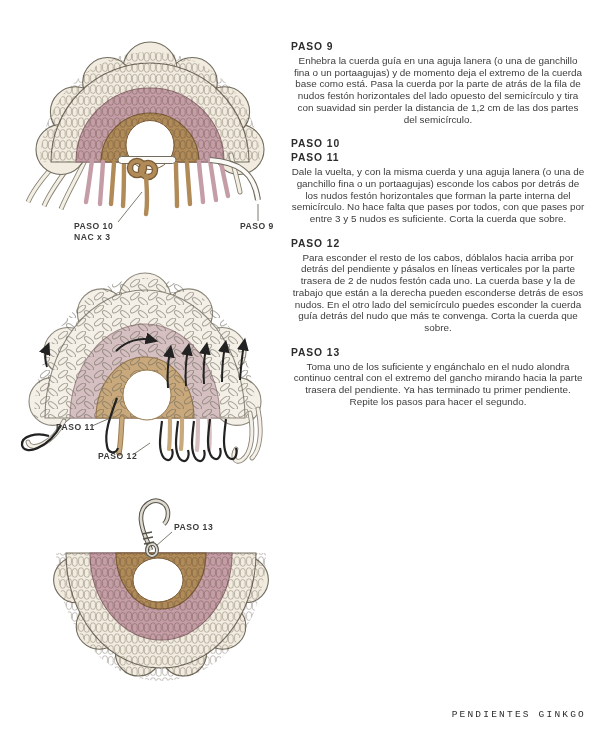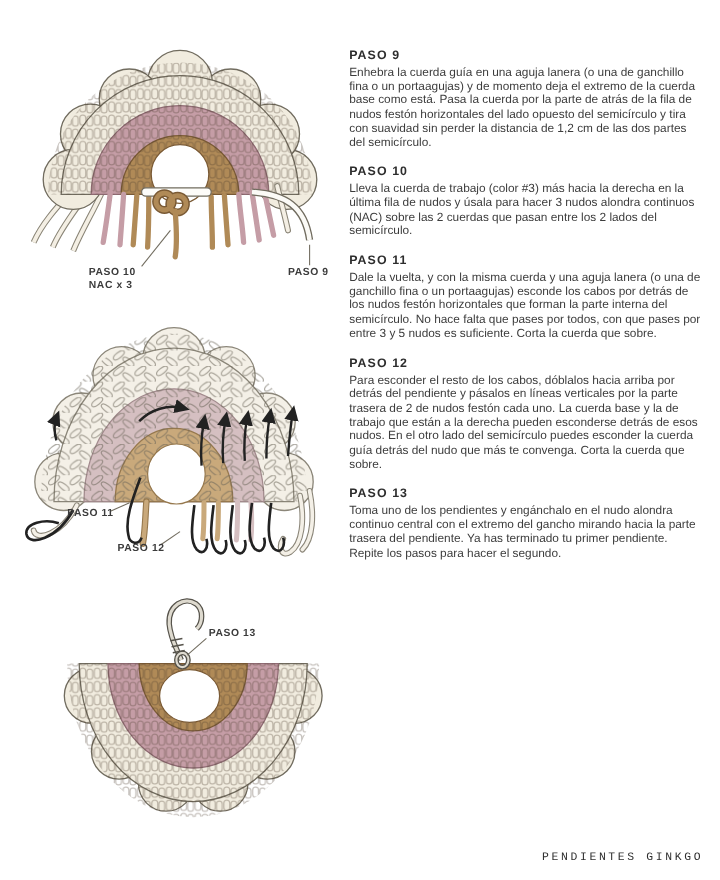--- a/index.html
+++ b/index.html
@@ -7,21 +7,21 @@
     width:600px; height:733px; position:relative; background:#ffffff;
     font-family:"Liberation Sans", sans-serif; color:#3c3c3c; overflow:hidden;
   }
   .steps { position:absolute; left:291px; top:41px; width:294px; }
   .step h3 {
     font-size:10.3px; font-weight:700; letter-spacing:.9px;
     margin:0 0 3px 0; color:#2d2d2d;
   }
   .step p {
     font-size:9.9px; line-height:11.7px; margin:0 0 13px 0; color:#3c3c3c;
-    text-align:left;
+    text-align:center;
   }
   .fig { position:absolute; }
   .fig-label { font:700 8.6px "Liberation Sans", sans-serif; letter-spacing:.5px; fill:#3b3b3b; }
   .leader { stroke:#716c5f; stroke-width:.9; fill:none; }
   .footer-num {
     position:absolute; left:18px; top:740px;
     font-size:9px; font-weight:700; color:#2e2e2e;
   }
   .footer-title {
     position:absolute; right:14px; top:709px;
@@ -191,30 +191,29 @@
   <text class="fig-label" x="144" y="40">PASO 13</text>
 </svg>
 
 <div class="steps">
   <div class="step">
     <h3>PASO 9</h3>
     <p>Enhebra la cuerda guía en una aguja lanera (o una de ganchillo fina o un portaagujas) y de momento deja el extremo de la cuerda base como está. Pasa la cuerda por la parte de atrás de la fila de nudos festón horizontales del lado opuesto del semicírculo y tira con suavidad sin perder la distancia de 1,2 cm de las dos partes del semicírculo.</p>
   </div>
   <div class="step">
     <h3>PASO 10</h3>
-    <p>Lleva la cuerda de trabajo (color #3) más hacia la derecha en la última fila de nudos y úsala para hacer 3 nudos alondra continuos (NAC) sobre las 2 cuerdas que pasan entre los 2 lados del semicírculo.</p>
   </div>
   <div class="step">
     <h3>PASO 11</h3>
     <p>Dale la vuelta, y con la misma cuerda y una aguja lanera (o una de ganchillo fina o un portaagujas) esconde los cabos por detrás de los nudos festón horizontales que forman la parte interna del semicírculo. No hace falta que pases por todos, con que pases por entre 3 y 5 nudos es suficiente. Corta la cuerda que sobre.</p>
   </div>
   <div class="step">
     <h3>PASO 12</h3>
     <p>Para esconder el resto de los cabos, dóblalos hacia arriba por detrás del pendiente y pásalos en líneas verticales por la parte trasera de 2 de nudos festón cada uno. La cuerda base y la de trabajo que están a la derecha pueden esconderse detrás de esos nudos. En el otro lado del semicírculo puedes esconder la cuerda guía detrás del nudo que más te convenga. Corta la cuerda que sobre.</p>
   </div>
   <div class="step">
     <h3>PASO 13</h3>
-    <p>Toma uno de los pendientes y engánchalo en el nudo alondra continuo central con el extremo del gancho mirando hacia la parte trasera del pendiente. Ya has terminado tu primer pendiente. Repite los pasos para hacer el segundo.</p>
+    <p>Toma uno de los suficiente y engánchalo en el nudo alondra continuo central con el extremo del gancho mirando hacia la parte trasera del pendiente. Ya has terminado tu primer pendiente. Repite los pasos para hacer el segundo.</p>
   </div>
 </div>
 
 <div class="footer-num">58</div>
 <div class="footer-title">PENDIENTES GINKGO</div>
 
 </body></html>

